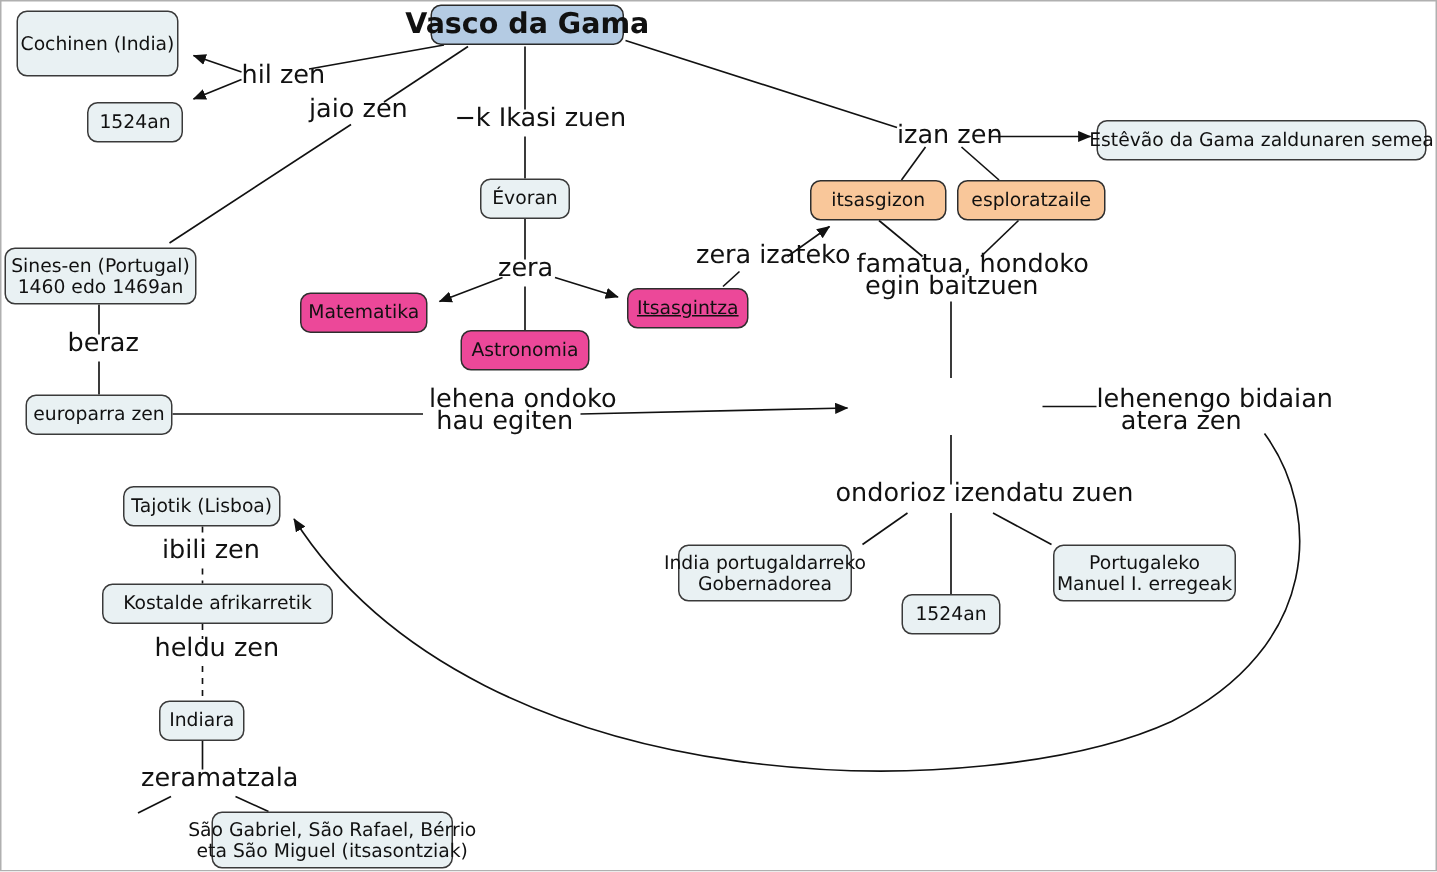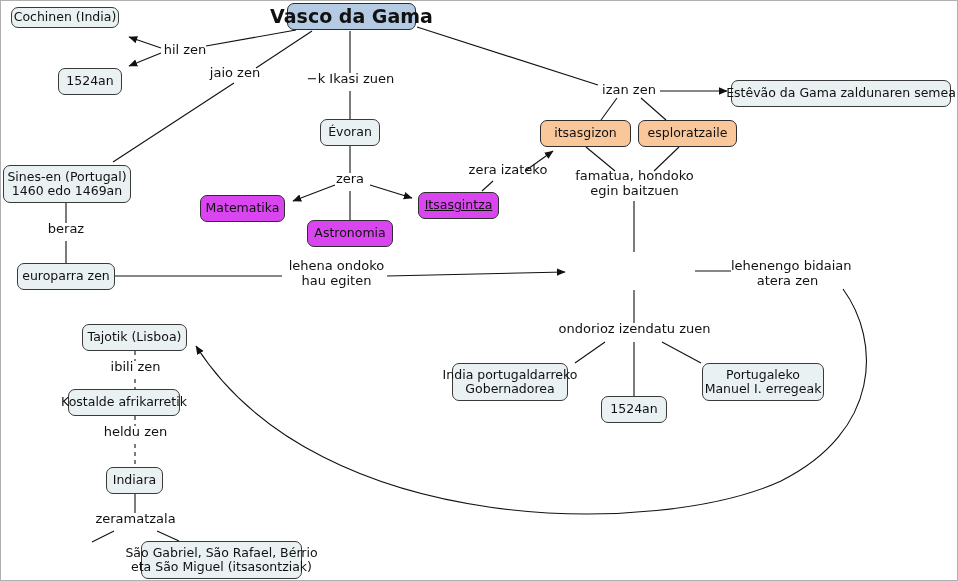--- a/index.html
+++ b/index.html
@@ -35,25 +35,25 @@
     border-radius: 7px;
     font-size: 12.5px;
     line-height: 14.5px;
     color: #111111;
     padding: 3px 8px;
     white-space: pre;
     background: #e9f1f3;
   }
   .node.concept  { background: #e9f1f3; border-color: #3a3a3a; }
   .node.root     { background: #b4cbe3; border-color: #2b2b2b; font-weight: bold; font-size: 19px; }
-  .node.green    { background: #d946ef; border-color: #2e2e2e; }
+  .node.green    { background: #ec4899; border-color: #2e2e2e; }
   .node.orange   { background: #f9c79a; border-color: #2e2e2e; }
   .linklabel {
     position: absolute;
-    font-size: 13px;
+    font-size: 17px;
     line-height: 14.5px;
     color: #111111;
     text-align: center;
     white-space: pre;
     background: transparent;
   }
 </style>
 </head>
 <body>
 
@@ -120,21 +120,21 @@
       <path d="M134,443 L134,466" stroke-dasharray="4 4"></path>
 
       <path d="M134,493 L134,512"></path>
       <path d="M113,530 L91,541"></path>
       <path d="M156,530 L178,540"></path>
     </g>
   </svg>
 
   <div class="node root" style="left:286px; top:2px; width:129px; height:27px;">Vasco da Gama</div>
 
-  <div class="node concept" style="left:10px; top:6px; width:108px; height:21px;">Cochinen (India)</div>
+  <div class="node concept" style="left:10px; top:6px; width:108px; height:44px;">Cochinen (India)</div>
 
   <div class="node concept" style="left:57px; top:67px; width:64px; height:27px;">1524an</div>
 
   <div class="node concept" style="left:2px; top:164px; width:128px; height:38px;">Sines-en (Portugal)
 1460 edo 1469an</div>
 
   <div class="node concept" style="left:16px; top:262px; width:98px; height:27px;">europarra zen</div>
 
   <div class="node concept" style="left:319px; top:118px; width:60px; height:27px;">Évoran</div>
 
@@ -154,21 +154,21 @@
   <div class="node concept" style="left:451px; top:362px; width:116px; height:38px;">India portugaldarreko
 Gobernadorea</div>
 
   <div class="node concept" style="left:600px; top:395px; width:66px; height:27px;">1524an</div>
 
   <div class="node concept" style="left:701px; top:362px; width:122px; height:38px;">Portugaleko
 Manuel I. erregeak</div>
 
   <div class="node concept" style="left:81px; top:323px; width:105px; height:27px;">Tajotik (Lisboa)</div>
 
-  <div class="node concept" style="left:67px; top:388px; width:112px; height:27px;">Kostalde afrikarretik</div>
+  <div class="node concept" style="left:67px; top:388px; width:154px; height:27px;">Kostalde afrikarretik</div>
 
   <div class="node concept" style="left:105px; top:466px; width:57px; height:27px;text-align:right;">Indiara</div>
 
 
   <div class="node concept" style="left:140px; top:540px; width:161px; height:38px;">São Gabriel, São Rafael, Bérrio
 eta São Miguel (itsasontziak)</div>
 
   <div class="linklabel" style="left:160px; top:42px; width:48px;">hil zen</div>
 
   <div class="linklabel" style="left:205px; top:65px; width:58px;">jaio zen</div>

